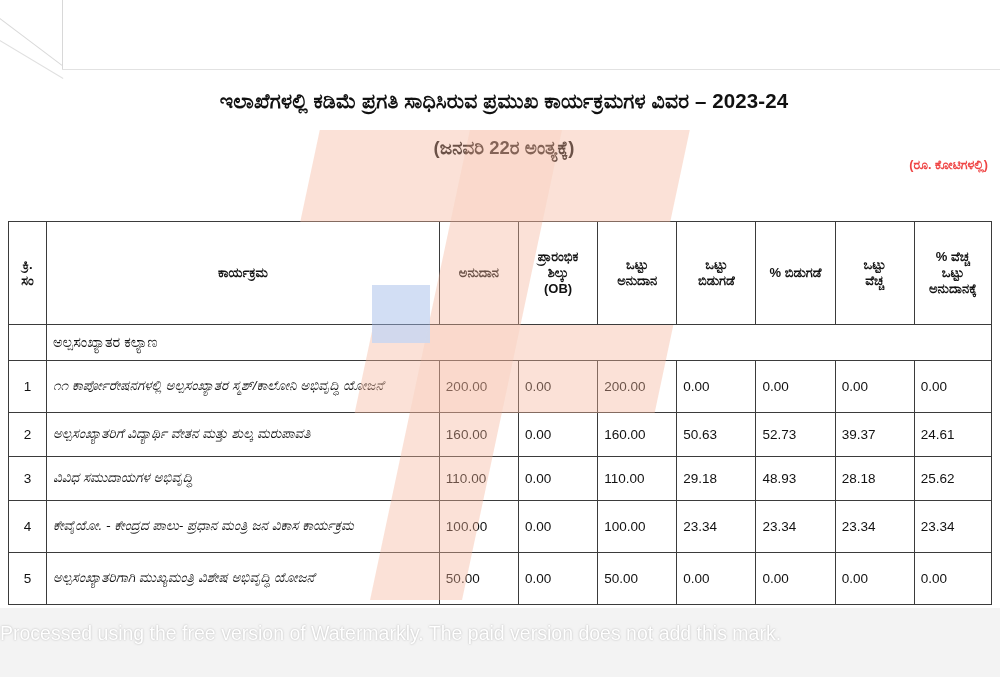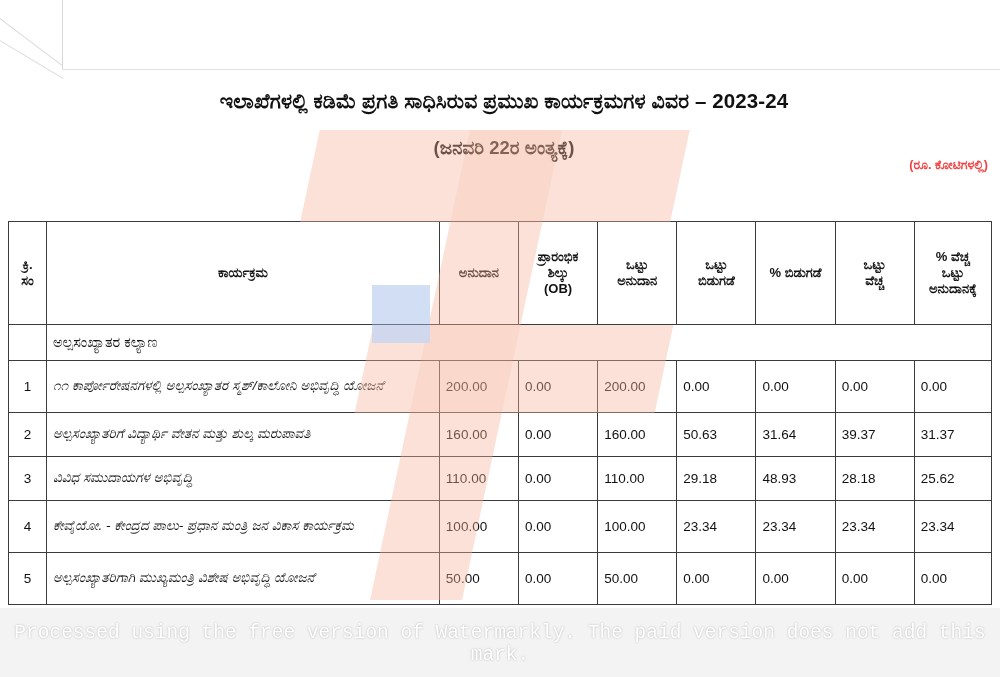--- a/index.html
+++ b/index.html
@@ -140,25 +140,24 @@
     left: 72px; top: 155px;
     width: 58px; height: 58px;
     background: #9fb7e8;
     opacity: 0.85;
   }
   .wm-text {
     position: absolute;
     left: 0;
     top: 622px;
     width: 1000px;
-    text-align: center;
     font-size: 19.5px;
     color: #ffffff;
     text-shadow: 0 0 2px rgba(120,120,120,0.55);
-    font-family: Liberation Mono, monospace;
+    font-family: Liberation Sans, sans-serif;
   }
   .bottom-shade {
     position: absolute;
     left: 0; top: 608px; width: 1000px; height: 69px;
     background: #f3f3f3;
   }
 </style>
 </head>
 <body>
 
@@ -245,23 +244,23 @@
         <td class="num">0.00</td>
       </tr>
 
       <tr class="datarow">
         <td class="sn">2</td>
         <td class="prog">ಅಲ್ಪಸಂಖ್ಯಾತರಿಗೆ ವಿದ್ಯಾರ್ಥಿ ವೇತನ ಮತ್ತು ಶುಲ್ಕ ಮರುಪಾವತಿ</td>
         <td class="num">160.00</td>
         <td class="num">0.00</td>
         <td class="num">160.00</td>
         <td class="num">50.63</td>
-        <td class="num">31.64</td>
+        <td class="num">52.73</td>
         <td class="num">39.37</td>
-        <td class="num">31.37</td>
+        <td class="num">24.61</td>
       </tr>
 
       <tr class="datarow">
         <td class="sn">3</td>
         <td class="prog">ವಿವಿಧ ಸಮುದಾಯಗಳ ಅಭಿವೃದ್ಧಿ</td>
         <td class="num">110.00</td>
         <td class="num">0.00</td>
         <td class="num">110.00</td>
         <td class="num">29.18</td>
         <td class="num">48.93</td>

